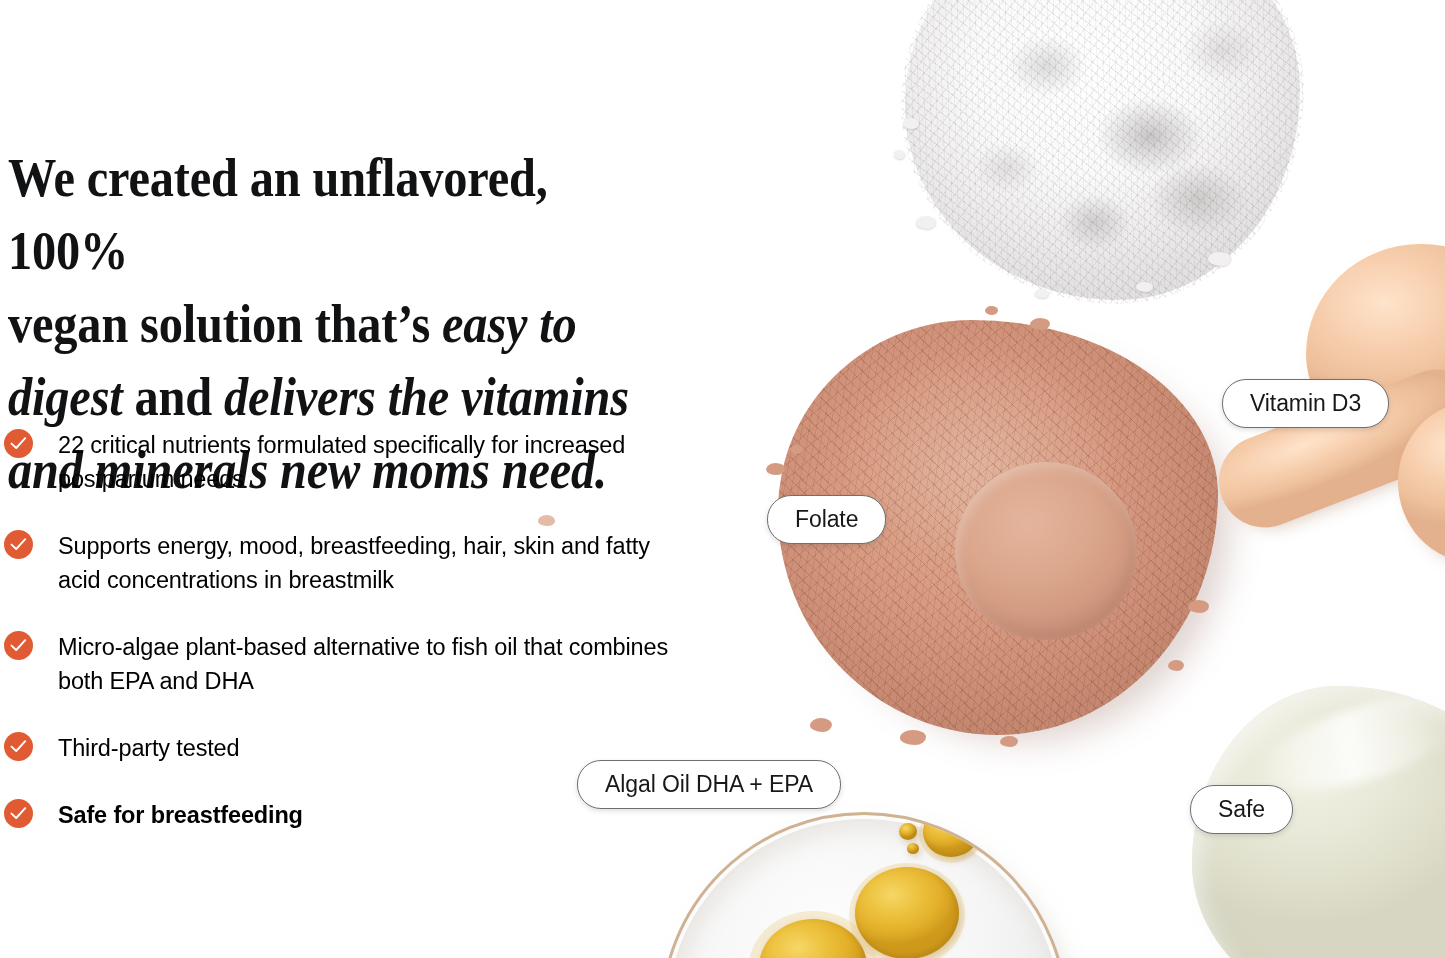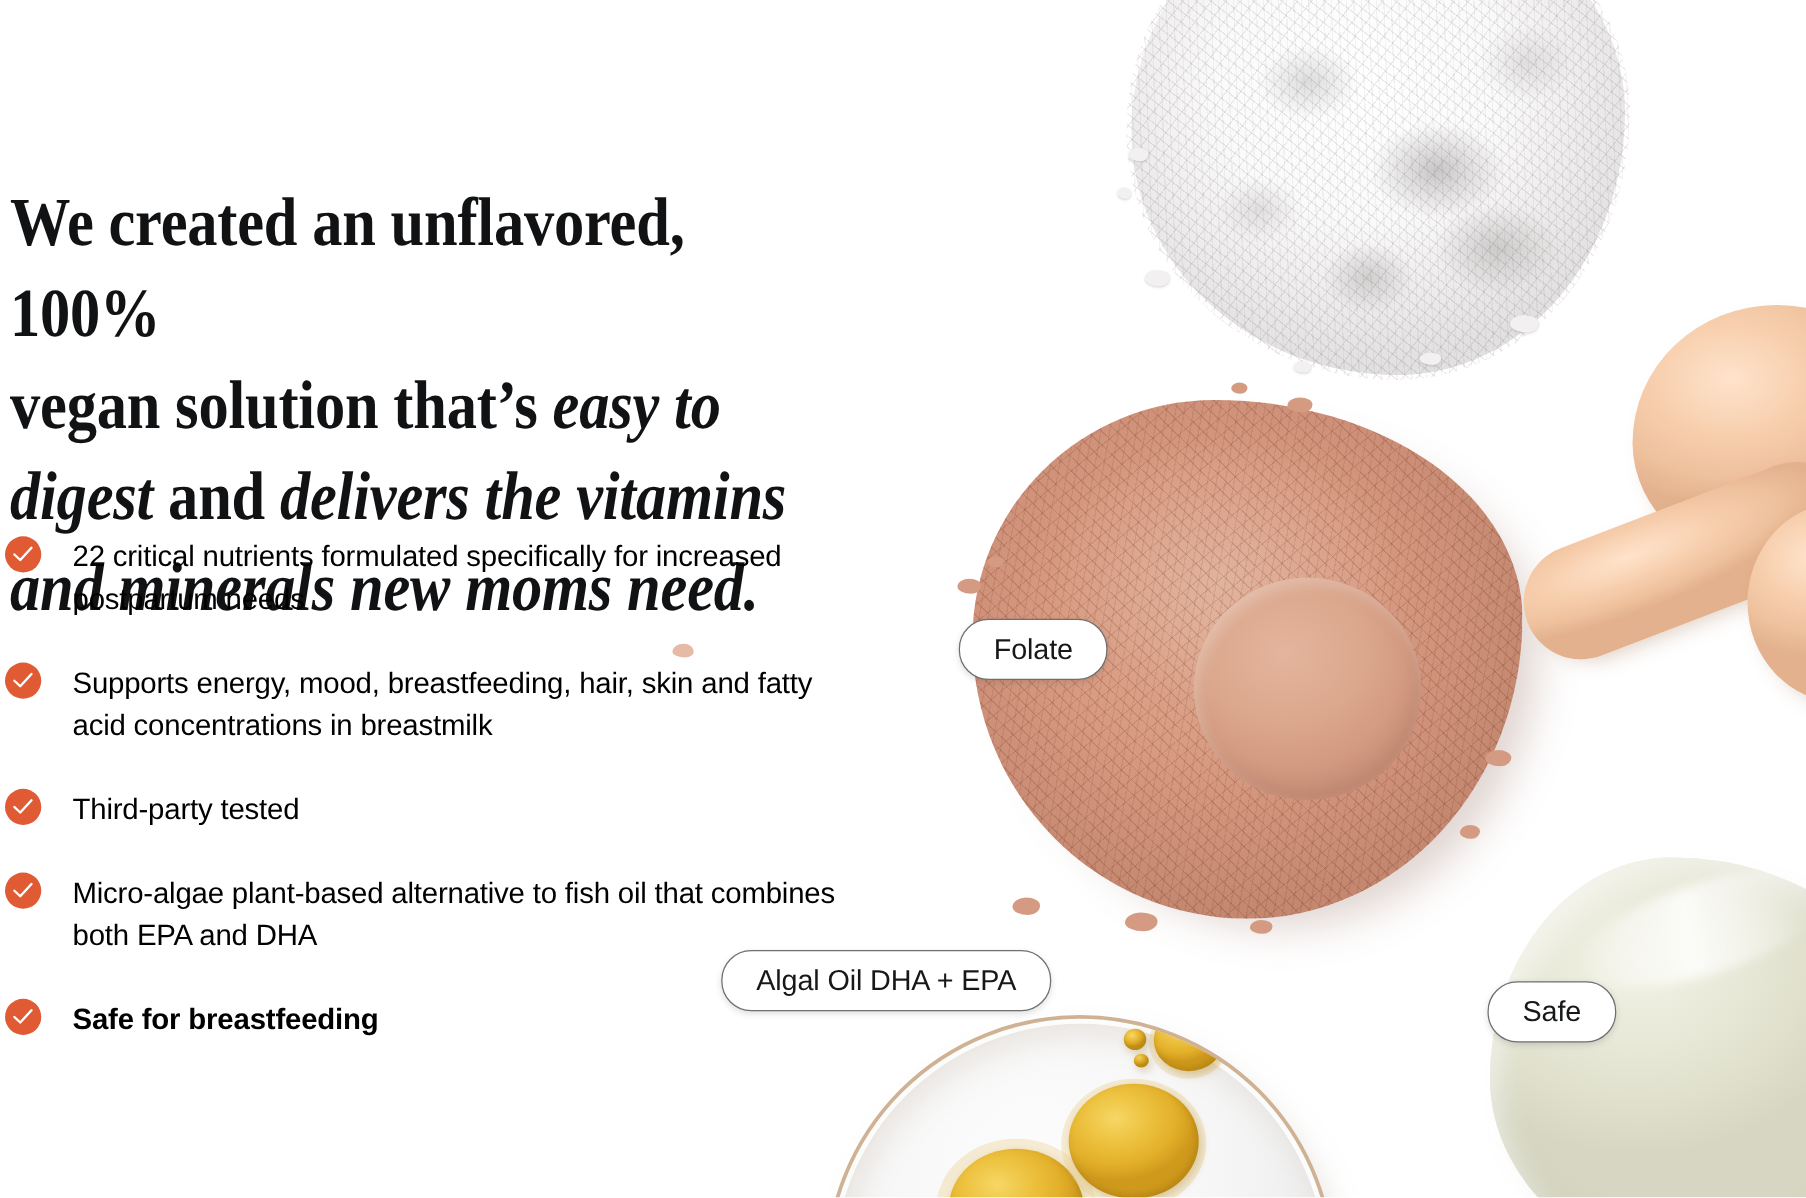--- a/index.html
+++ b/index.html
@@ -378,38 +378,39 @@
             </svg>
         </span>
         <span class="bullet-text">Supports energy, mood, breastfeeding, hair, skin and fatty acid concentrations in breastmilk</span>
       </li>
       <li class="bullet">
         <span class="check-icon">
           <svg viewBox="0 0 17 15" fill="none" aria-hidden="true">
               <path d="M1.5 7.6 L6.2 12 L15.2 2.2" stroke="#ffffff" stroke-width="1.9" stroke-linecap="round" stroke-linejoin="round"></path>
             </svg>
         </span>
-        <span class="bullet-text">Third-party tested</span>
+        <span class="bullet-text">Micro-algae plant-based alternative to fish oil that combines both EPA and DHA</span>
       </li>
       <li class="bullet">
         <span class="check-icon">
           <svg viewBox="0 0 17 15" fill="none" aria-hidden="true">
               <path d="M1.5 7.6 L6.2 12 L15.2 2.2" stroke="#ffffff" stroke-width="1.9" stroke-linecap="round" stroke-linejoin="round"></path>
             </svg>
         </span>
-        <span class="bullet-text">Micro-algae plant-based alternative to fish oil that combines both EPA and DHA</span>
+        <span class="bullet-text">Third-party tested</span>
       </li>
       <li class="bullet">
         <span class="check-icon">
           <svg viewBox="0 0 17 15" fill="none" aria-hidden="true">
               <path d="M1.5 7.6 L6.2 12 L15.2 2.2" stroke="#ffffff" stroke-width="1.9" stroke-linecap="round" stroke-linejoin="round"></path>
             </svg>
         </span>
         <span class="bullet-text">Safe for breastfeeding</span>
       </li>
     </ul>
 
+    <div class="pill pill-vitamin-d3">Vitamin D3</div>
     <div class="pill pill-algal">Algal Oil DHA + EPA</div>
     <div class="pill pill-folate">Folate</div>
     <div class="pill pill-iron">Safe</div>
 
   </div>
 </div>
 
 </body></html>

